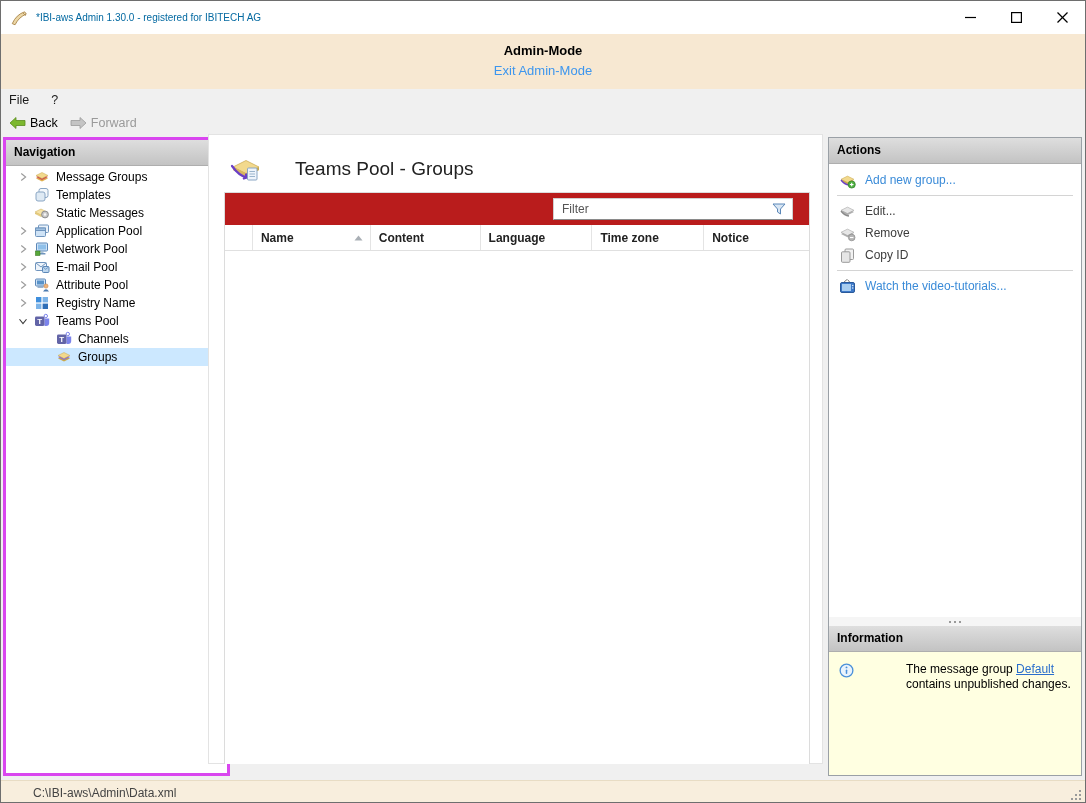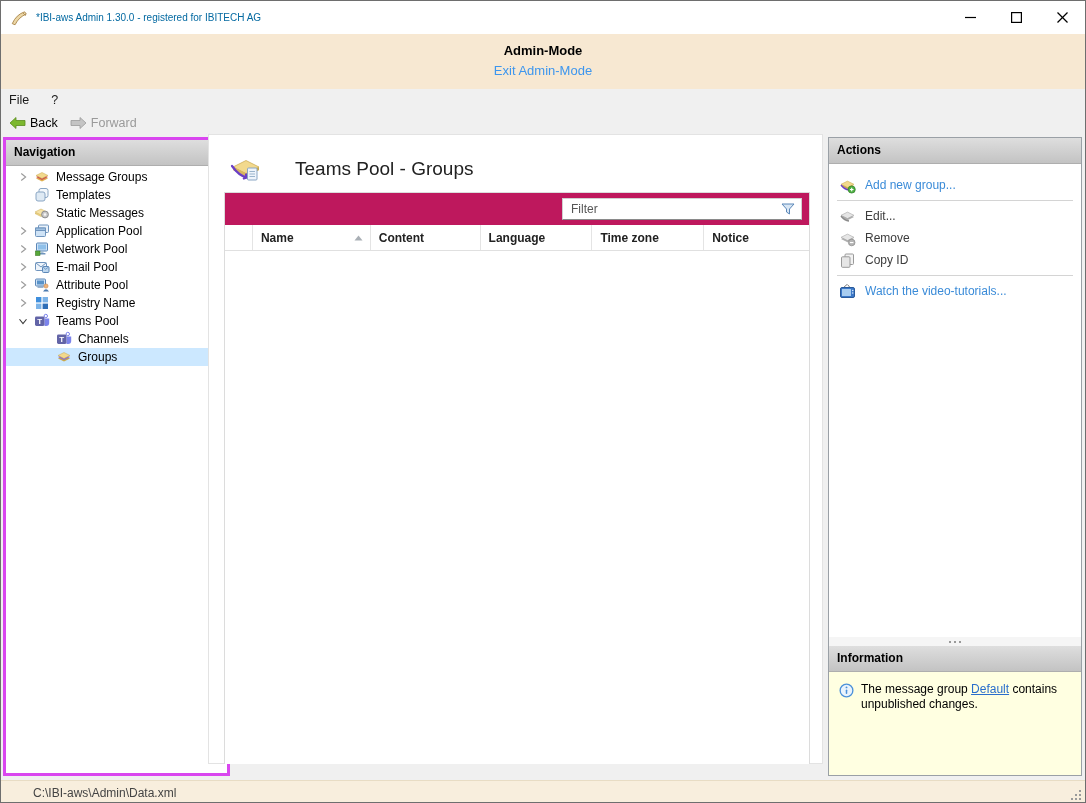--- a/index.html
+++ b/index.html
@@ -42,45 +42,45 @@
   .chev svg { width:14px; height:14px; }
   .ticon { width:16px; height:16px; margin-right:6px; display:inline-flex; flex:none; }
   .ticon svg { width:16px; height:16px; }
   .tlabel { font-size:12px; color:#000; }
   
   .main-panel { position:absolute; left:207px; top:0; width:615px; height:630px; background:#fff; border:1px solid #e3e3e3; }
   .main-title-row { display:flex; align-items:center; padding:18px 0 0 21px;gap:20px; }
   .main-title-icon { width:32px; height:32px; margin-right:13px; display:inline-flex; }
   .main-title { font-size:19px; color:#222; }
   .table-box { position:absolute; left:15px; top:57px; width:586px; height:572px; border:1px solid #dcdcdc; background:#fff; }
-  .filter-strip { height:32px; background:#be185d; display:flex; align-items:center; justify-content:flex-end; padding-right:7px; }
+  .filter-strip { height:32px; background:#b91c1c; display:flex; align-items:center; justify-content:flex-end; padding-right:16px; }
   .filter-wrap { position:relative; width:240px; height:22px; background:#fff; border:1px solid #d0d0d0; border-bottom:1px solid #8a8a8a; display:flex; align-items:center; }
   .filter-input { flex:1; border:none; outline:none; height:100%; font-family:inherit; font-size:12px; padding:0 4px 0 8px; color:#333; background:transparent; }
   .filter-input::placeholder { color:#555; }
   .funnel { width:16px; height:16px; margin-right:5px; flex:none; cursor:pointer; }
   .thead { display:flex; height:26px; border-bottom:1px solid #e0e0e0; }
   .th { display:flex; align-items:center; padding-left:8px; border-right:1px solid #e4e4e4; font-weight:bold; font-size:12px; color:#222; cursor:pointer; }
   .th.empty { width:28px; padding:0; }
   .th .sort { margin-left:auto; margin-right:7px; width:9px; height:6px; }
   .tbody { height:513px; background:#fff; }
   
   .right-panel { position:absolute; left:827px; top:3px; width:254px; height:639px; background:#fff; border:1px solid #9aa0a6; display:flex; flex-direction:column; }
-  .actions-body { background:#fff; padding-top:10px; flex:none; }
+  .actions-body { background:#fff; padding-top:5px; flex:none; }
   .action-item { display:flex; align-items:center; height:22px; padding-left:10px; cursor:pointer; }
   .action-item .aicon { width:17px; height:17px; margin-right:9px; display:inline-flex; flex:none; }
   .action-item .aicon svg { width:17px; height:17px; }
   .action-label { font-size:12px; color:#3a8bd8; }
   .action-item.disabled .action-label { color:#3c3c3c; cursor:default; }
   .action-item.disabled { cursor:default; }
   .action-divider { height:1px; background:#d4d4d4; margin:4px 8px; }
   .actions-filler { flex:1; background:#fff; }
   .splitter { height:9px; background:#f5f5f5; display:flex; align-items:center; justify-content:center; cursor:ns-resize; }
   .splitter .dots { display:flex; gap:3px; }
   .splitter .dots i { width:2px; height:2px; background:#9a9a9a; display:block; }
-  .info-body { background:#ffffe1; flex:none; height:103px; padding:10px 8px 0 8px; display:flex; align-items:flex-start; }
+  .info-body { background:#ffffe1; flex:none; height:123px; padding:10px 8px 0 8px; display:flex; align-items:flex-start;gap:45px; }
   .info-icon { width:15px; height:15px; margin:1px 7px 0 2px; flex:none; }
   .info-text { font-size:12px; line-height:15px; color:#000; width:200px; }
   .info-link { color:#2a6ecc; text-decoration:underline; cursor:pointer; }
   
   .statusbar { height:24px; background:#f8eedd; border-top:1px solid #e8dcc4; display:flex; align-items:center; padding-left:8px; position:relative; }
   .status-path { font-size:12px; color:#444;margin-left:24px; }
   .resize-grip { position:absolute; right:2px; bottom:2px; width:14px; height:14px; cursor:nwse-resize; }
 </style>
 </head>
 <body>

